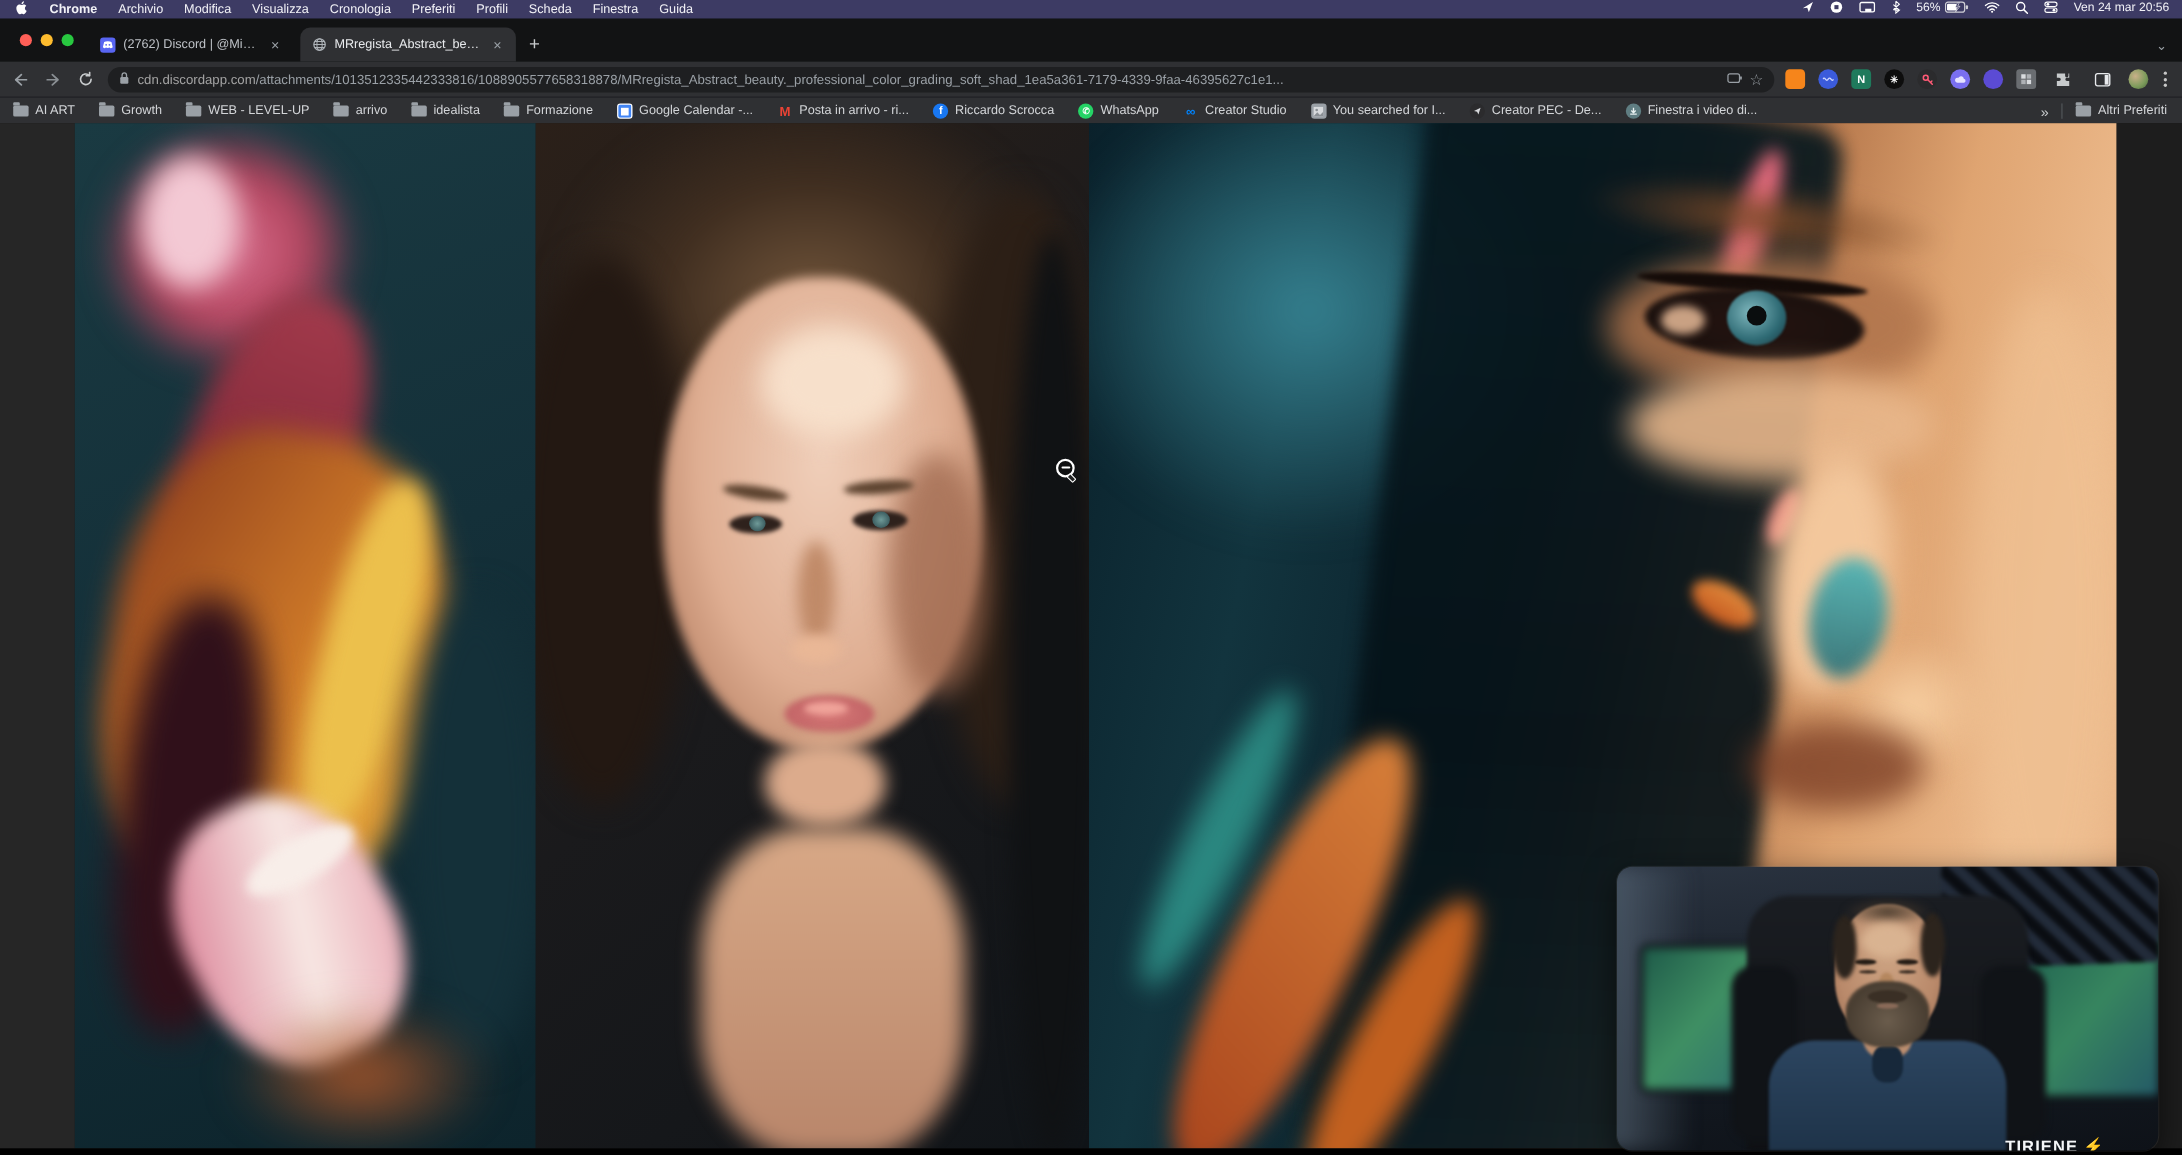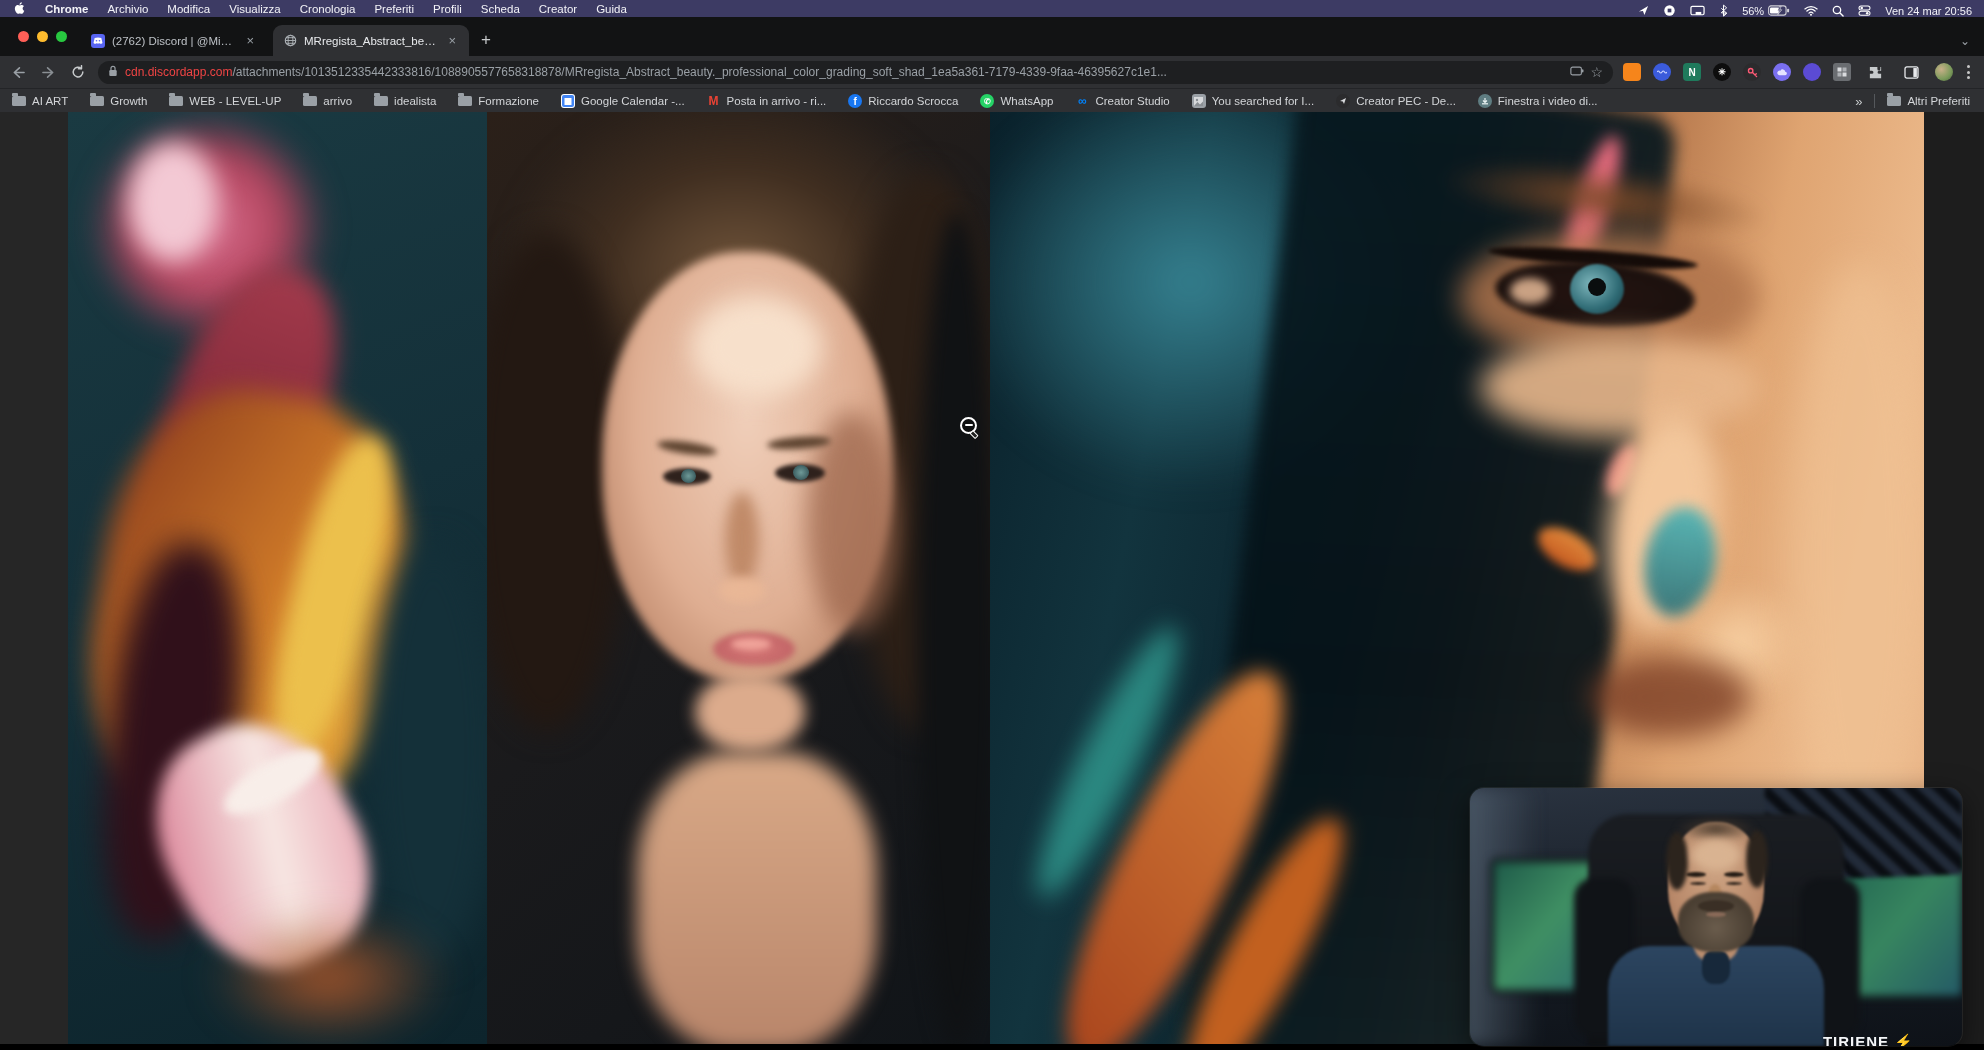--- a/index.html
+++ b/index.html
@@ -1,20 +1,20 @@
 <!DOCTYPE html>
 <html><head>
 <meta charset="utf-8">
 <style>
   html,body{margin:0;padding:0;width:1984px;height:1050px;overflow:hidden;background:#111;
     font-family:"Liberation Sans",sans-serif;-webkit-font-smoothing:antialiased;}
   .sh{position:absolute;border-radius:50%;}
   
   #menubar{position:absolute;left:0;top:0;width:1984px;height:17px;background:#3d3b64;
-    display:flex;align-items:flex-end;color:#f2f2f7;font-size:11.5px;}
+    display:flex;align-items:flex-start;color:#f2f2f7;font-size:11.5px;}
   #menubar .mitems{display:flex;gap:19px;margin-left:14px;align-items:center;}
   #menubar .mi{white-space:nowrap;}
   #menubar .app{font-weight:700;}
   #status{margin-left:auto;display:flex;align-items:center;gap:14px;margin-right:12px;font-size:11px;}
   #status svg{display:block;}
   
   #tabstrip{position:absolute;left:0;top:17px;width:1984px;height:39px;background:#121314;
     display:flex;align-items:flex-end;}
   .lights{display:flex;gap:8px;align-items:center;height:100%;padding:0 14px 0 18px;}
   .light{width:11px;height:11px;border-radius:50%;}
@@ -27,21 +27,21 @@
     align-items:center;justify-content:center;}
   #newtab{color:#c7cacc;font-size:17px;margin:0 0 6px 12px;}
   #tabsearch{margin-left:auto;margin-bottom:8px;margin-right:14px;color:#9aa0a6;font-size:12px;}
   
   #toolbar{position:absolute;left:0;top:56px;width:1984px;height:32px;background:#2f3033;
     display:flex;align-items:center;}
   .navbtn{width:24px;height:24px;display:flex;align-items:center;justify-content:center;margin-left:6px;}
   #omnibox{flex:1;height:23px;background:#1e1f21;border-radius:12px;margin:0 10px 0 8px;
     display:flex;align-items:center;padding:0 10px;min-width:0;color:#9aa0a6;font-size:12px;}
   #omnibox .url{white-space:nowrap;overflow:hidden;text-overflow:ellipsis;flex:1;min-width:0;margin-left:7px;}
-  #omnibox .dom{color:#ef4444;}
+  #omnibox .dom{color:#a3a3a3;}
   #rightbtns{display:flex;align-items:center;gap:12px;margin-right:12px;}
   .ext{width:18px;height:18px;border-radius:50%;display:flex;align-items:center;justify-content:center;
     font-size:10px;font-weight:700;color:#fff;}
   .star{color:#9aa0a6;font-size:14px;margin-left:6px;}
   .kebab{display:flex;flex-direction:column;gap:2.5px;padding:2px;}
   .kebab i{width:3px;height:3px;border-radius:50%;background:#c7c7c7;display:block;}
   
   #bmbar{position:absolute;left:0;top:88px;width:1984px;height:24px;background:#2f3033;
     border-top:1px solid #232427;display:flex;align-items:center;color:#d3d5d8;font-size:11.5px;}
   .bm{display:flex;align-items:center;gap:6px;margin-left:22px;white-space:nowrap;}
@@ -85,21 +85,21 @@
         </svg>
     </span>
     <span class="mi app">Chrome</span>
     <span class="mi">Archivio</span>
     <span class="mi">Modifica</span>
     <span class="mi">Visualizza</span>
     <span class="mi">Cronologia</span>
     <span class="mi">Preferiti</span>
     <span class="mi">Profili</span>
     <span class="mi">Scheda</span>
-    <span class="mi">Creator</span>
+    <span class="mi">Finestra</span>
     <span class="mi">Guida</span>
   </div>
   <div id="status">
     <span>
       <svg width="11" height="11" viewBox="0 0 12 12">
           <path d="M1 7 L11 1 L7 11 L5.4 6.6 Z" fill="#fff"></path>
         </svg>
     </span>
     <span>
       <svg width="13" height="13" viewBox="0 0 14 14">

